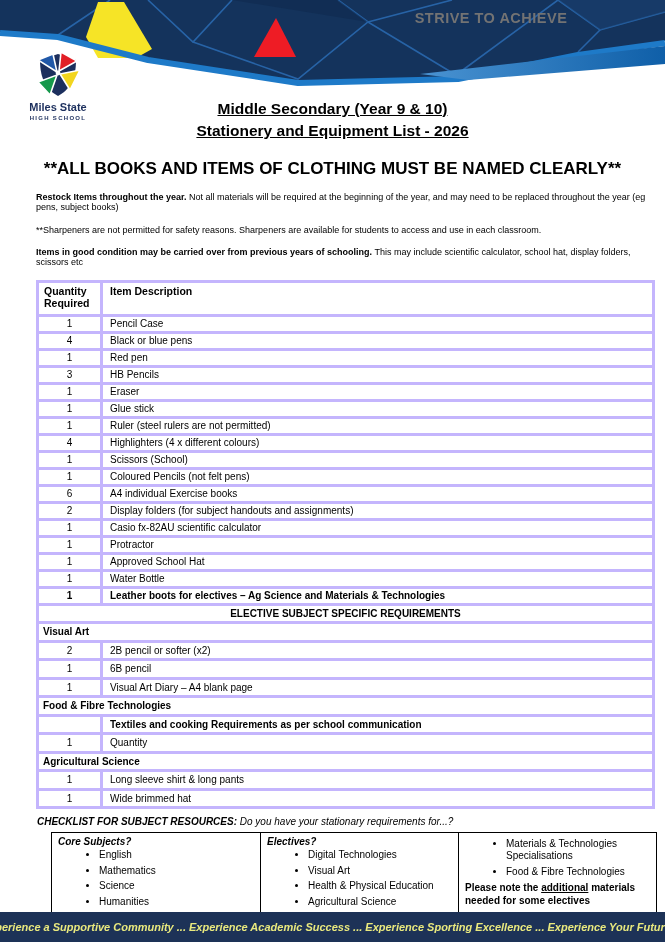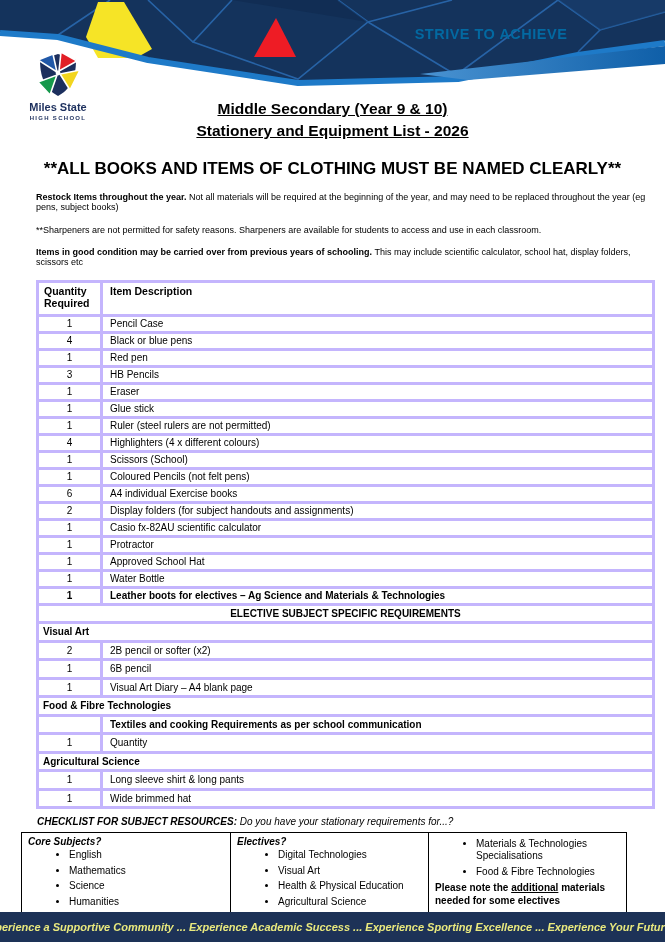--- a/index.html
+++ b/index.html
@@ -5,22 +5,22 @@
   html,body{margin:0;padding:0;}
   body{
     width:665px;height:942px;position:relative;overflow:hidden;
     background:#ffffff;color:#000;
     font-family:"Liberation Sans",sans-serif;
   }
   
   .banner-wrap{position:relative;width:665px;height:96px;}
   .banner-wrap svg{position:absolute;top:0;left:0;}
   .motto{
-    position:absolute;top:26px;left:396px;width:190px;text-align:center;
-    color:#0369a1;font-size:14.5px;font-weight:600;letter-spacing:.5px;white-space:nowrap;
+    position:absolute;top:10px;left:396px;width:190px;text-align:center;
+    color:#737373;font-size:14.5px;font-weight:600;letter-spacing:.5px;white-space:nowrap;
   }
   .logo{position:absolute;top:52px;left:18px;width:80px;text-align:center;line-height:1;}
   .logo-name{font-size:11px;font-weight:bold;color:#1c2f5d;margin-top:1px;}
   .logo-sub{font-size:6px;font-weight:bold;color:#1c2f5d;letter-spacing:1.3px;margin-top:2px;}
   
   .titles{margin-top:2px;text-align:center;}
   .title{font-size:15.5px;font-weight:600;text-decoration:underline;line-height:22px;}
   .notice{margin-top:17px;text-align:center;font-weight:bold;font-size:17px;}
   
   .intro{margin:13px 6px 0 36px;font-size:9px;}
@@ -38,21 +38,21 @@
   table.main td.qty{text-align:center;}
   table.main td.desc{padding-left:7px;}
   table.main tr.banner td{text-align:center;font-weight:bold;}
   table.main tr.section td{font-weight:bold;padding-left:4px;}
   table.main tr.bold td{font-weight:bold;}
   table.main tr.tall{height:18.5px;}
   
   .check-heading{margin:7px 0 5px 37px;font-size:10px;font-style:italic;}
   .check-heading .hb{font-weight:bold;}
   table.check{
-    border-collapse:collapse;margin:3px 0 0 21px;width:605px;height:108px;
+    border-collapse:collapse;margin:3px 0 0 51px;width:605px;height:108px;
     font-size:10px;table-layout:fixed;
   }
   table.check td{border:1px solid #000;vertical-align:top;padding:3px 6px 2px 6px;}
   table.check col.c1{width:209px;}
   table.check col.c2{width:198px;}
   table.check col.c3{width:198px;}
   .check .head{font-weight:bold;font-style:italic;margin-bottom:1px;}
   .check ul{margin:2px 0 0 0;padding-left:41px;list-style:disc;}
   .check li{margin-bottom:3.5px;line-height:12px;}
   .check .note{font-weight:bold;margin-top:2px;line-height:13px;}

